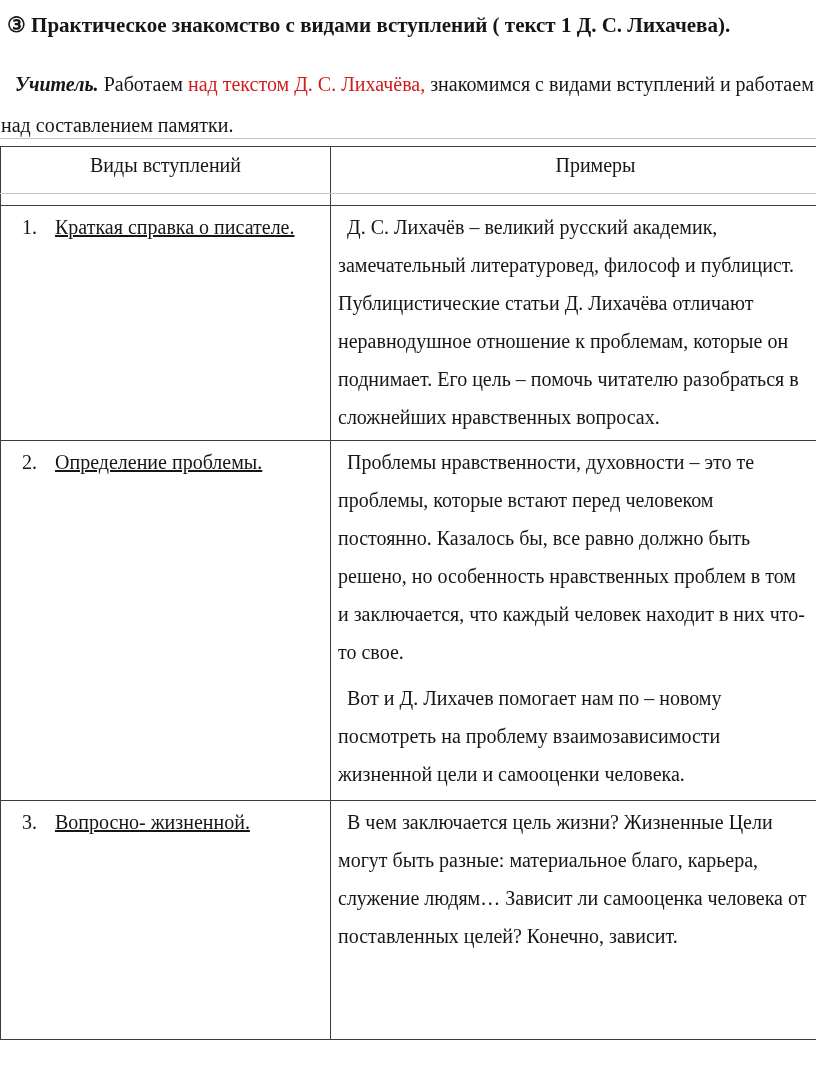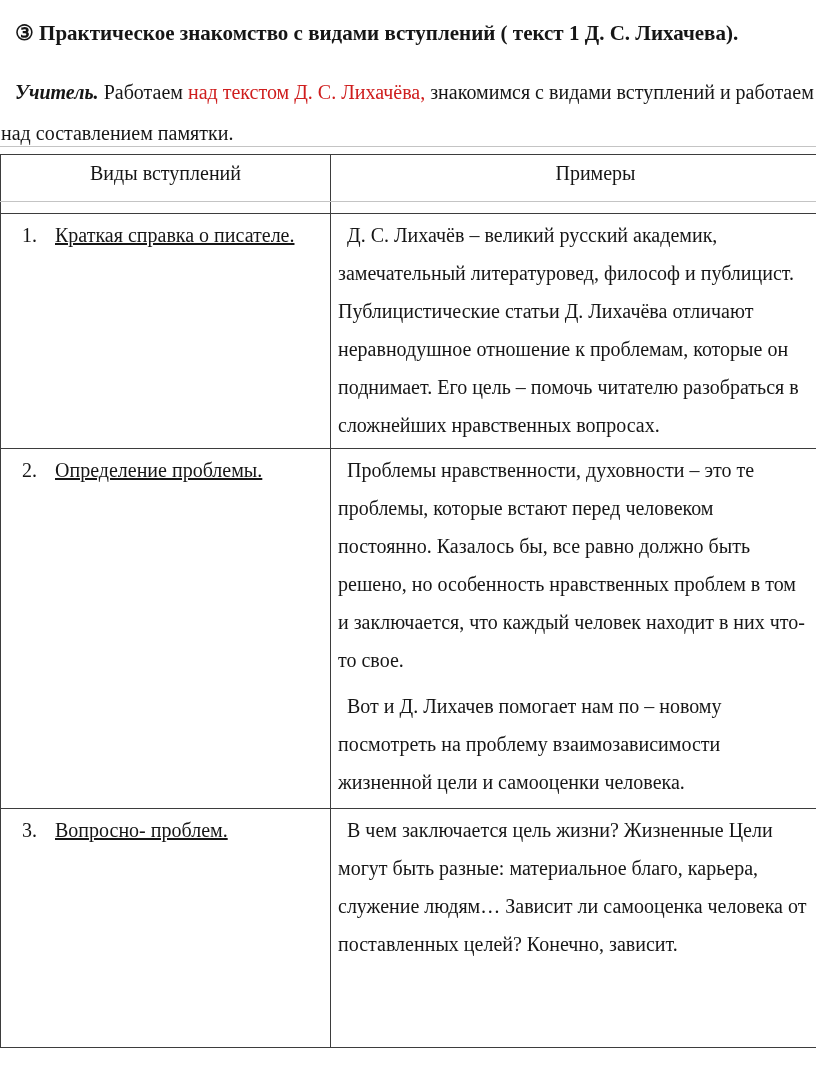--- a/index.html
+++ b/index.html
@@ -10,21 +10,21 @@
     width: 816px;
     height: 1077px;
     overflow: hidden;
     background: #ffffff;
     color: var(--text, #161616);
     font-family: "Liberation Serif", "DejaVu Serif", serif;
     position: relative;
   }
 
   .doc-title {
-    margin: 12px;
+    margin: 4px;
     padding: 8px 0 0 3px;
     font-size: 21px;
     line-height: 27px;
     font-weight: bold;
     white-space: nowrap;
   }
 
   .intro {
     margin: 25px 0 0 1px;
     font-size: 20px;
@@ -146,21 +146,21 @@
 постоянно. Казалось бы, все равно должно быть
 решено, но особенность нравственных проблем в том
 и заключается, что каждый человек находит в них что-
 то свое.</p>
           <p class="para-2">Вот и Д. Лихачев помогает нам по – новому
 посмотреть на проблему взаимозависимости
 жизненной цели и самооценки человека.</p>
         </td>
       </tr>
       <tr class="row-3">
-        <td class="cell-type"><span class="num">3.</span><span>Вопросно- проблем.</span></td>
+        <td class="cell-type"><span class="num">3.</span><span>Вопросно- жизненной.</span></td>
         <td class="cell-example">
           <p>В чем заключается цель жизни? Жизненные Цели
 могут быть разные: материальное благо, карьера,
 служение людям… Зависит ли самооценка человека от
 поставленных целей? Конечно, зависит.</p>
 
         </td>
       </tr>
     </tbody>
   </table>

